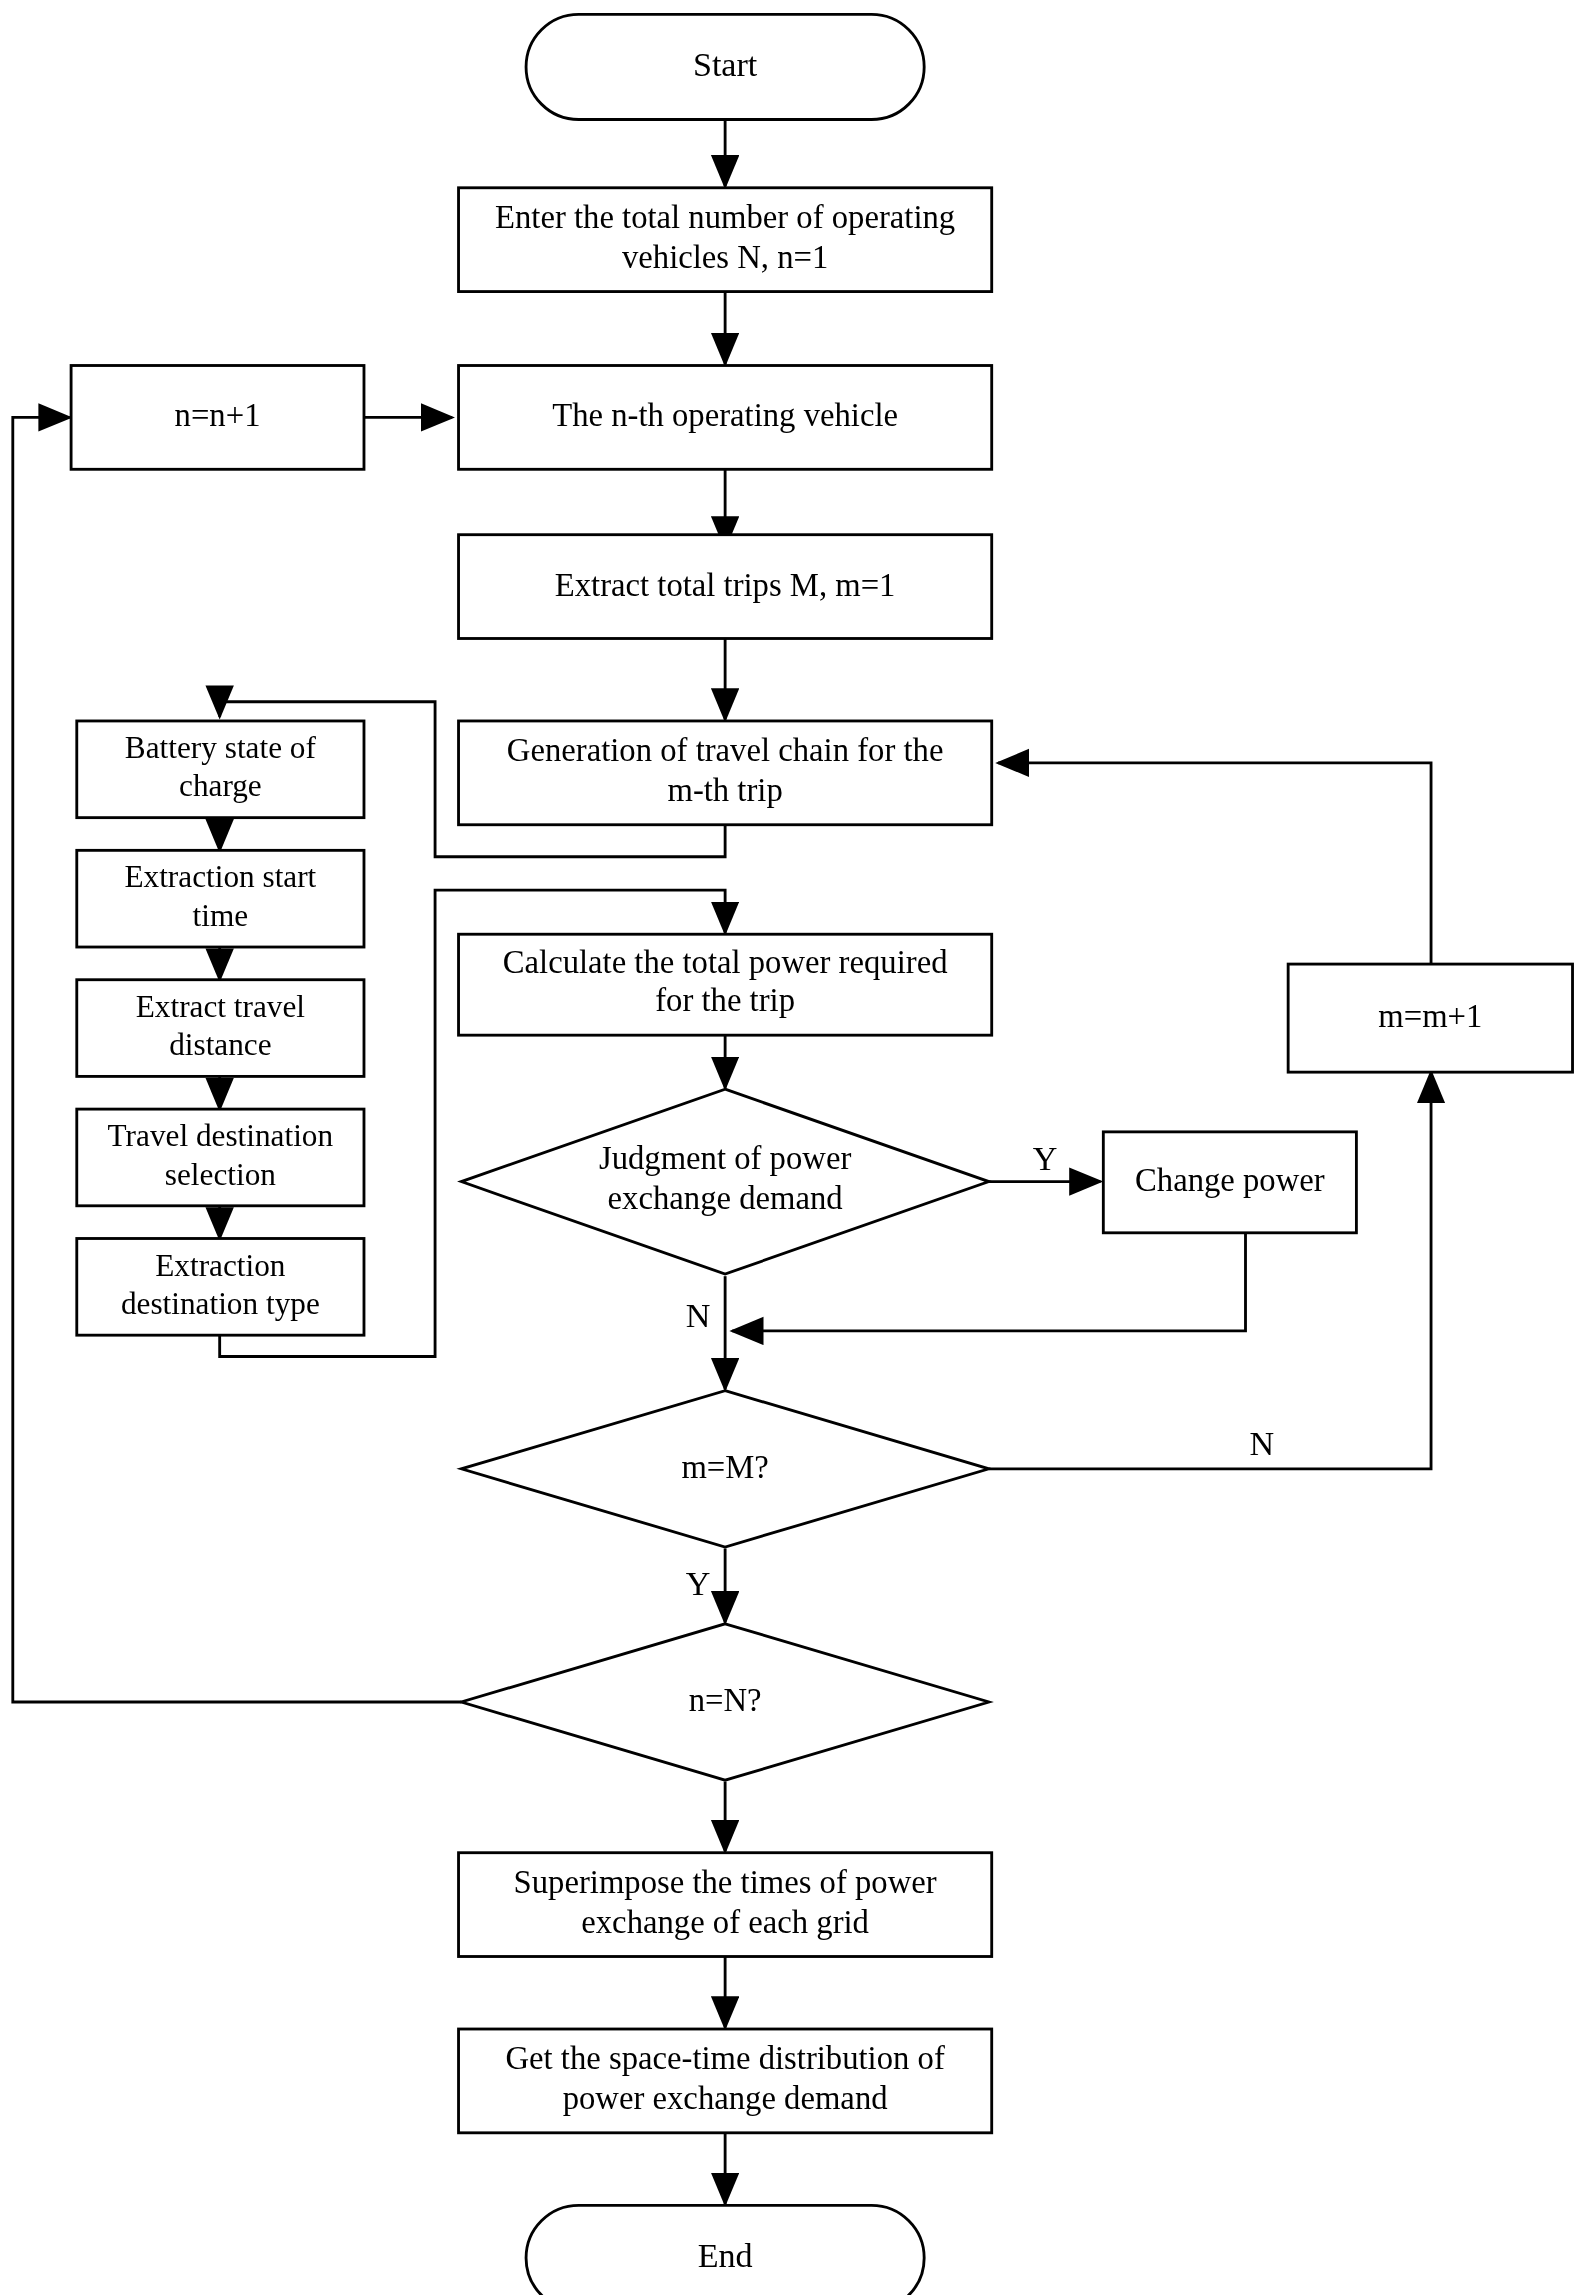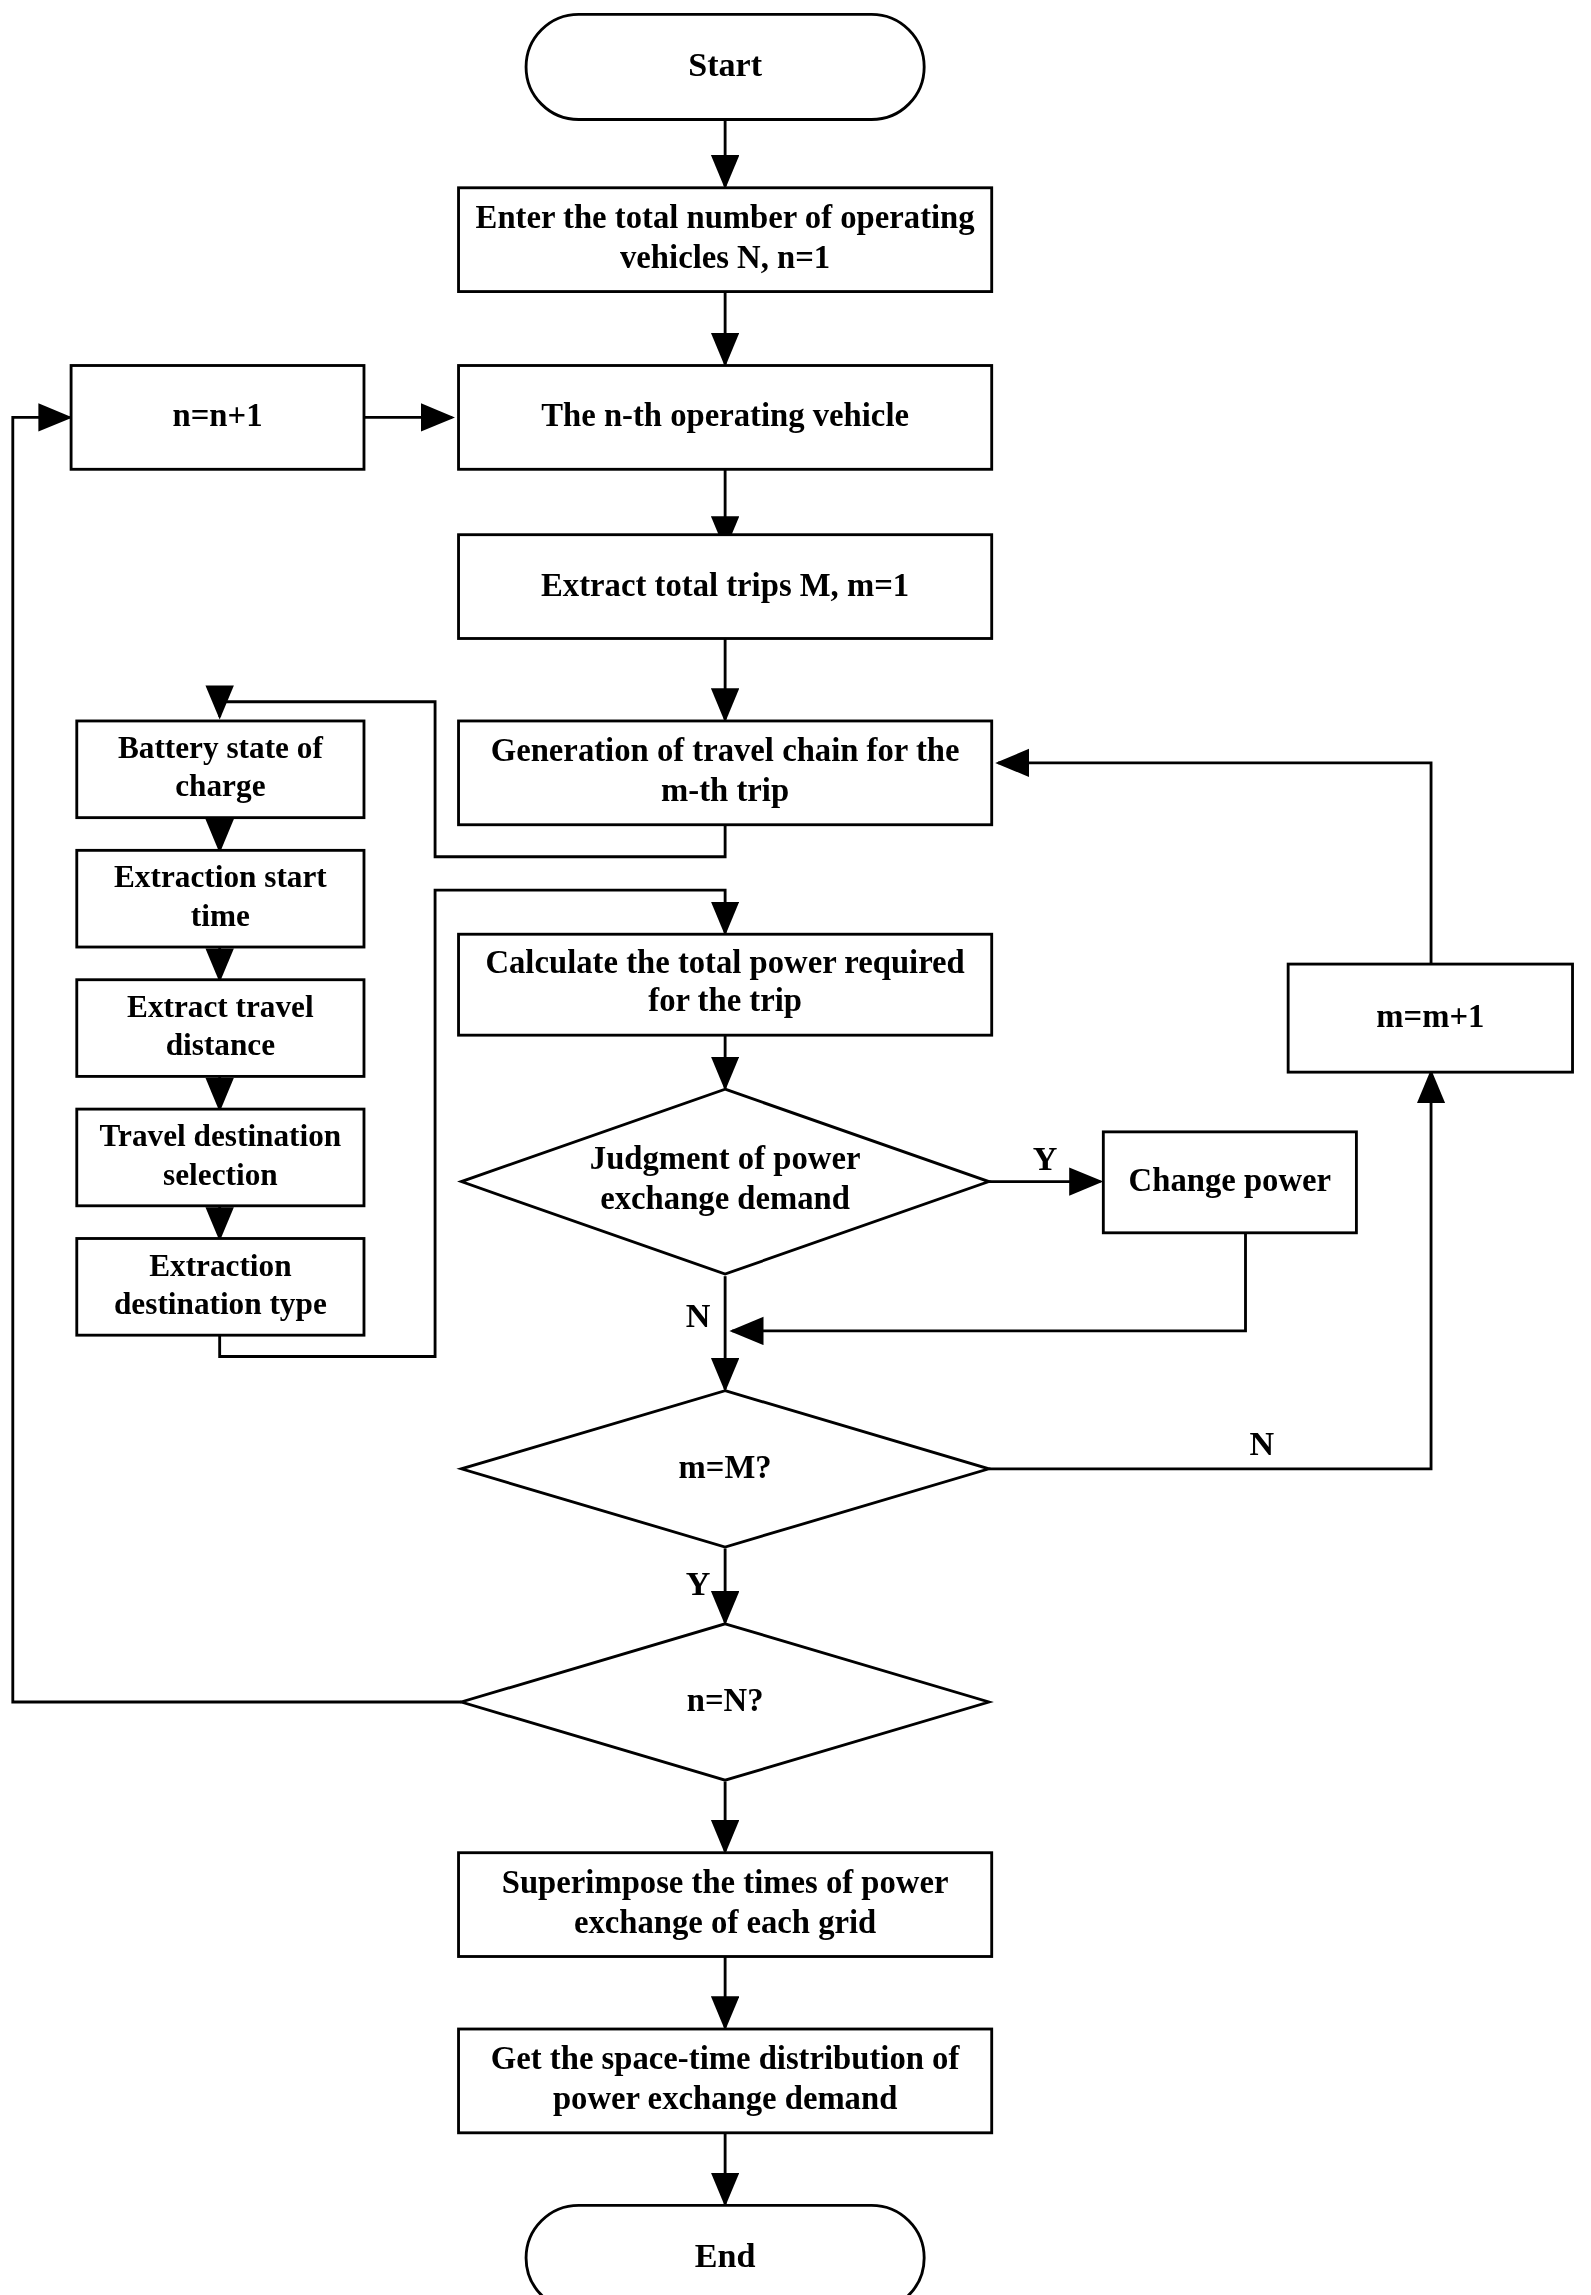--- a/index.html
+++ b/index.html
@@ -1,17 +1,17 @@
 <!DOCTYPE html>
 <html style="font-size:11.4px"><head>
 <meta charset="utf-8">
 <style>
   html,body{margin:0;padding:0;background:#ffffff;}
   body{font-family:"Liberation Serif","DejaVu Serif",serif;}
-  #stage{position:relative;width:1591px;height:2295px;background:#fff;overflow:hidden;font-weight:bold;}
+  #stage{position:relative;width:1591px;height:2295px;background:#fff;overflow:hidden;}
   svg{position:absolute;left:0;top:0;width:1591px;height:2295px;}
   .shape{fill:#ffffff;stroke:#000000;stroke-width:4;}
   .term{fill:#ffffff;stroke:#000000;stroke-width:4;}
   .ln{stroke:#000000;stroke-width:4;fill:none;}
   .lbl{font-family:"Liberation Serif","DejaVu Serif",serif;fill:#000;text-anchor:middle;dominant-baseline:middle;}
   .t48{font-size:48px;}
   .t44{font-size:44px;}
   .t46{font-size:46px;}
   .yn{font-size:48px;}
 </style>

